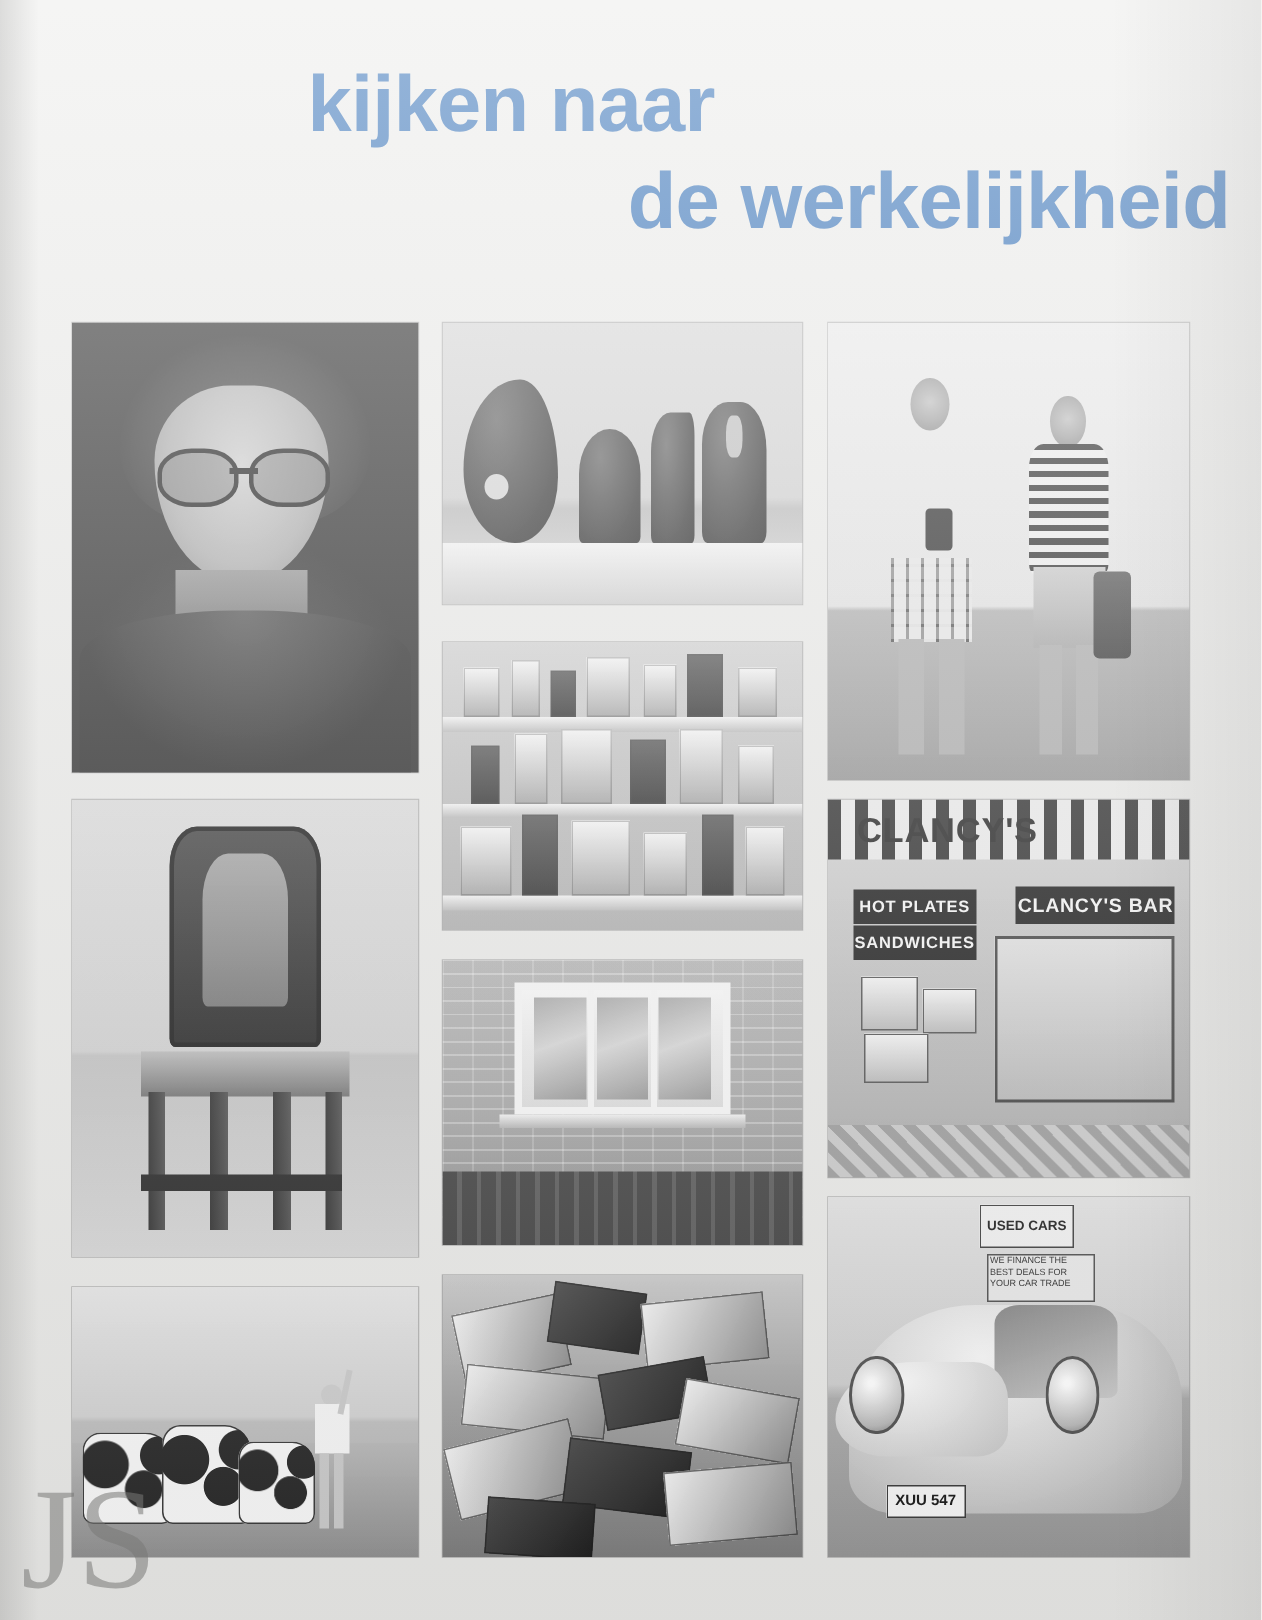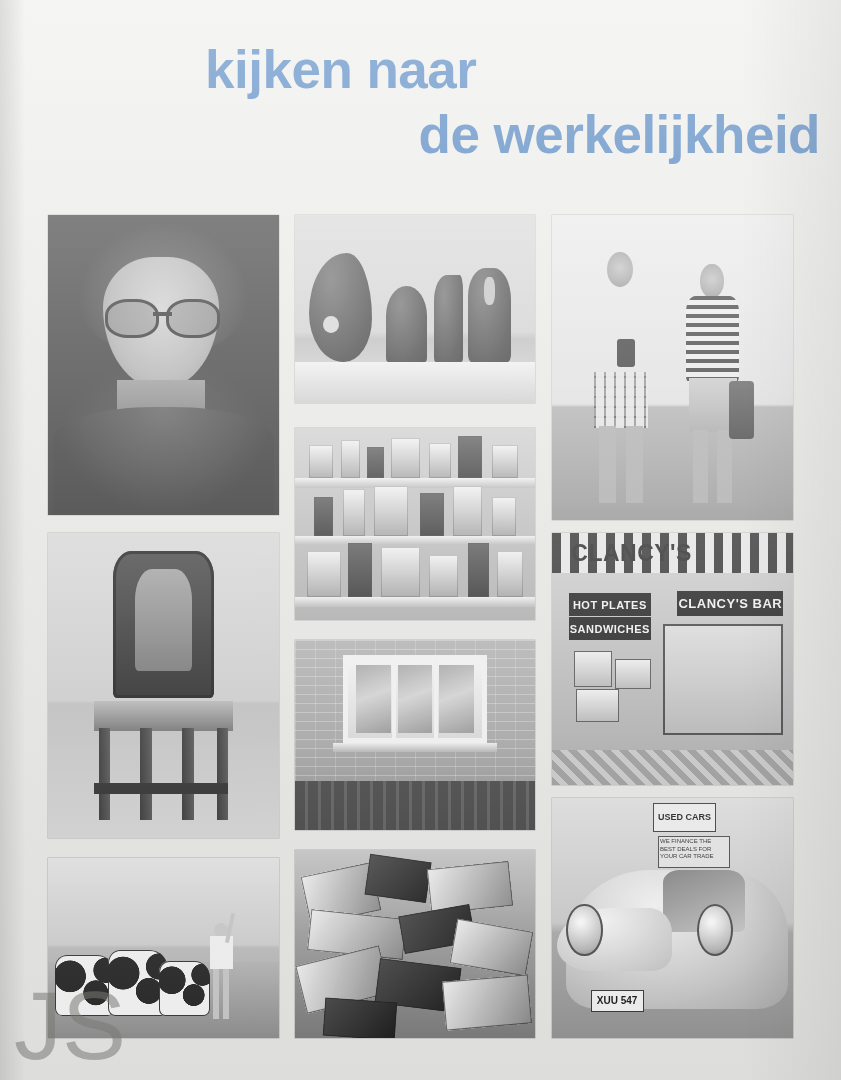--- a/index.html
+++ b/index.html
@@ -491,21 +491,21 @@
   }
 
   
   .watermark {
     position: absolute;
     left: 14px;
     bottom: 6px;
     width: 96px;
     height: 96px;
     color: rgba(120,120,118,0.55);
-    font-family: Liberation Sans, sans-serif;
+    font-family: Liberation Serif, serif;
     font-size: 96px;
     line-height: 96px;
     z-index: 45;
     user-select: none;
   }
 </style>
 </head>
 <body>
 
 <div class="page">

